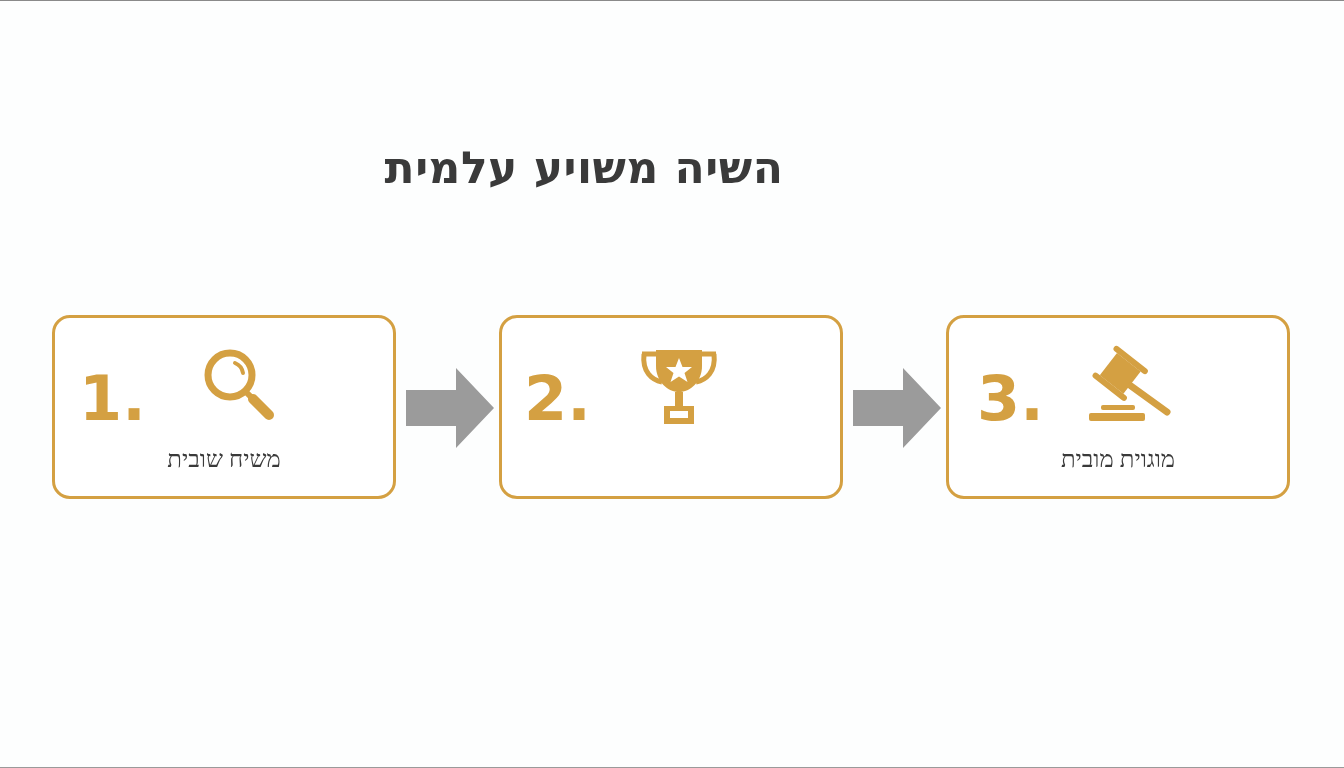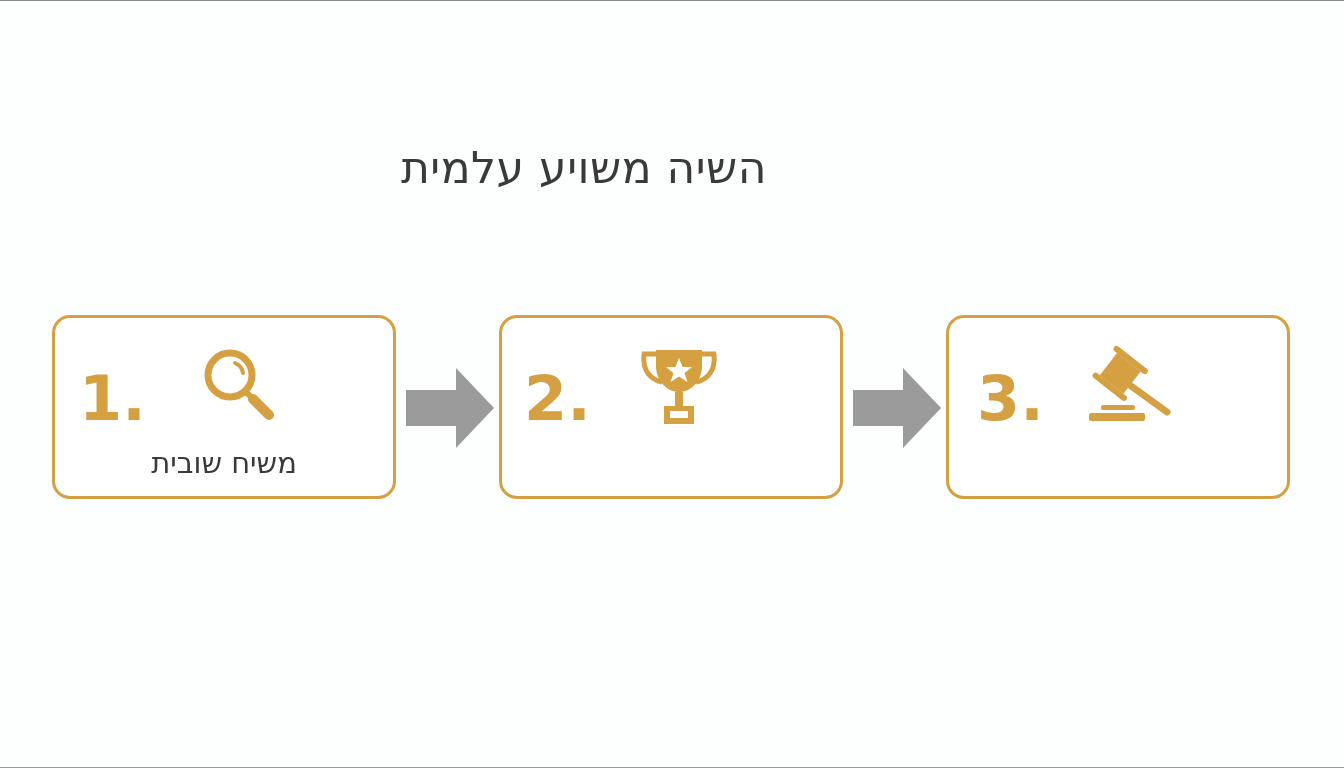--- a/index.html
+++ b/index.html
@@ -21,21 +21,21 @@
     .edge-bottom {
       position: absolute; left: 0; bottom: 0; width: 1344px; height: 1px;
       background: #9a9a9a;
     }
     .title {
       position: absolute;
       left: 0; top: 142px;
       width: 1168px;
       text-align: center;
       font-size: 44px;
-      font-weight: normal;
+      font-weight: bold;
       color: #3a3a3a;
       direction: rtl;
       letter-spacing: 0.5px;
     }
     .step {
       position: absolute;
       top: 315px;
       width: 344px;
       height: 184px;
       border: 3px solid #d4a042;
@@ -56,23 +56,24 @@
       position: absolute;
       top: 24px;
       width: 90px;
       height: 90px;
     }
     .step-label {
       position: absolute;
       left: 0; width: 100%;
       top: 128px;
       text-align: center;
-      font-size: 29px;
+      font-size: 24px;
       color: #3a3a3a;
       direction: rtl;
+      font-family: Liberation Serif, serif;
     }
     .arrow {
       position: absolute;
       top: 366px;
       width: 92px;
       height: 84px;
     }
   </style>
 </head>
 <body>
@@ -119,15 +120,16 @@
   <svg class="step-icon" style="left:134px;" viewBox="0 0 90 90">
     <g transform="rotate(38 38 32)">
       <rect x="22" y="18" width="30" height="28" fill="#d4a042"></rect>
       <rect x="16" y="12" width="42" height="6" rx="3" fill="#d4a042"></rect>
       <rect x="16" y="46" width="42" height="6" rx="3" fill="#d4a042"></rect>
     </g>
     <line x1="48" y1="44" x2="84" y2="70" stroke="#d4a042" stroke-width="7" stroke-linecap="round"></line>
     <rect x="18" y="63" width="34" height="5" rx="2" fill="#d4a042"></rect>
     <rect x="6" y="71" width="56" height="8" rx="2" fill="#d4a042"></rect>
   </svg>
+  <div class="step-label">מוגוית מובית</div>
 </div>
 
 <div class="edge-bottom"></div>
 
 </body></html>

